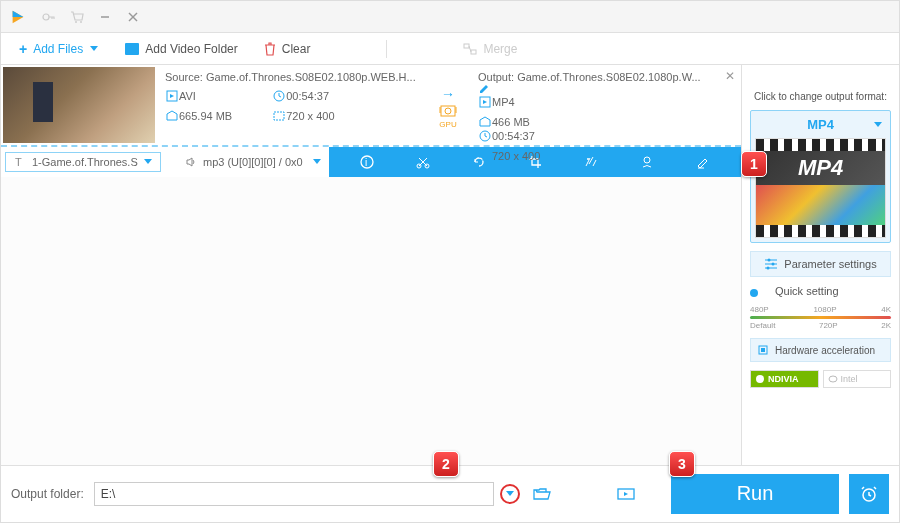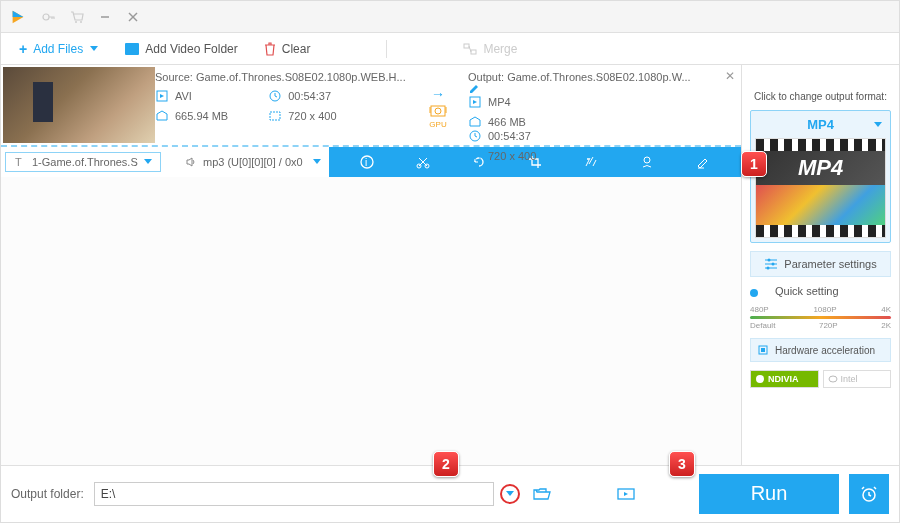--- a/index.html
+++ b/index.html
@@ -15,24 +15,24 @@
 .tb-btn .dropdown-caret { width: 10px; display:flex; align-items:center; justify-content:center; }
 .icon-folder-video { width: 14px; height: 12px; background: #22a7f0; border-radius: 1px; display: inline-block; }
 .icon-trash { width: 12px; height: 14px; display: inline-block; }
 .icon-merge { width: 14px; height: 12px; display: inline-block; }
 .tb-btn.disabled { color: #ccc; }
 .main { display: flex; height: 400px; }
 .left { flex: 1; display: flex; flex-direction: column; }
 .item-row { height: 82px; display: flex; border-bottom: 2px dashed #8dd3f7; }
 .thumb { width: 152px; height: 76px; background: linear-gradient(135deg,#5a4a3a 0%,#8a7050 40%,#c0a080 70%,#e0d0b0 100%); position: relative; margin: 2px 0 0 2px; }
 .thumb::after { content:''; position:absolute; left:30px; top:15px; width:20px; height:40px; background:#2a3040; }
-.info-col { flex: 1; padding: 6px 0; font-size: 11px; color: #666; }
+.info-col { flex: 1; padding: 6px 10px; font-size: 11px; color: #666; }
 .info-col .src-line { margin-bottom: 6px; }
 .info-col .stats { display: flex; gap: 40px; }
-.stat { display: flex; align-items: center; gap: 6px; }
+.stat { display: flex; align-items: center; }
 .stat .ic { width: 14px; height: 14px; display:flex; align-items:center; justify-content:center; color: #22a7f0; }
 .col-sep { width: 40px; display:flex; flex-direction:column; align-items:center; justify-content:center; gap:4px; }
 .arrow-right { color: #22a7f0; font-size: 14px; }
 .gpu-badge { width: 22px; height: 22px; color: #f5a623; font-size: 8px; text-align:center; }
 .out-col { flex: 1; padding: 6px 10px; font-size: 11px; color: #666; position: relative; }
 .out-col .edit-icon { color: #22a7f0; cursor: pointer; margin-left: 6px; }
 .close-x { position: absolute; right: 6px; top: 4px; color: #999; cursor: pointer; font-size: 12px; }
 .track-row { height: 30px; display: flex; align-items: center; background: #fff; }
 .track-drop { display:flex; align-items:center; gap:6px; border:1px solid #8dd3f7; padding: 3px 8px; font-size: 11px; color:#666; margin-left: 4px; width: 156px; cursor:pointer; }
 .track-drop .caret { margin-left: auto; color:#22a7f0; }
@@ -60,21 +60,21 @@
 .hw-btn { display:flex; align-items:center; gap:6px; background:#eaf5fd; border:1px solid #d0e8f7; padding: 5px 6px; font-size:10px; color:#555; cursor:pointer; }
 .gpu-row { display:flex; gap:4px; }
 .gpu-chip { flex:1; border:1px solid #ddd; padding:3px 4px; font-size:9px; display:flex; align-items:center; gap:3px; cursor:pointer; }
 .gpu-chip.nv { background:#76b900; color:#fff; font-weight:bold; }
 .gpu-chip.intel { color:#bbb; }
 .bottom { height: 56px; border-top:1px solid #e0e0e0; display:flex; align-items:center; padding: 0 10px; gap: 10px; background:#fff; }
 .out-label { font-size:12px; color:#666; }
 .out-input { width: 400px; border:1px solid #ccc; padding: 4px 6px; font-size:12px; color:#444; }
 .drop-circle { width:20px; height:20px; border:2px solid #e03030; border-radius:50%; display:flex; align-items:center; justify-content:center; color:#22a7f0; cursor:pointer; margin-left:-4px; }
 .btm-icon { width:24px; height:24px; display:flex; align-items:center; justify-content:center; color:#22a7f0; cursor:pointer; }
-.run-btn { width: 140px; height: 40px; background:#22a7f0; color:#fff; font-size:20px; display:flex; align-items:center; justify-content:center; cursor:pointer; margin-left:auto; }
+.run-btn { width: 168px; height: 40px; background:#22a7f0; color:#fff; font-size:20px; display:flex; align-items:center; justify-content:center; cursor:pointer; margin-left:auto; }
 .alarm-btn { width:40px; height:40px; background:#22a7f0; color:#fff; display:flex; align-items:center; justify-content:center; cursor:pointer; }
 .callout { position:absolute; width:26px; height:26px; background:linear-gradient(180deg,#ff5050,#cc2020); border:1px solid #fff; border-radius:5px; box-shadow:0 1px 3px rgba(0,0,0,.4); color:#fff; font-weight:bold; font-size:14px; display:flex; align-items:center; justify-content:center; z-index:10; }
 svg { display:block; }
 </style>
 </head>
 <body>
 
 <div class="titlebar">
   <span class="logo">
     <svg viewBox="0 0 20 20" width="18" height="18">

